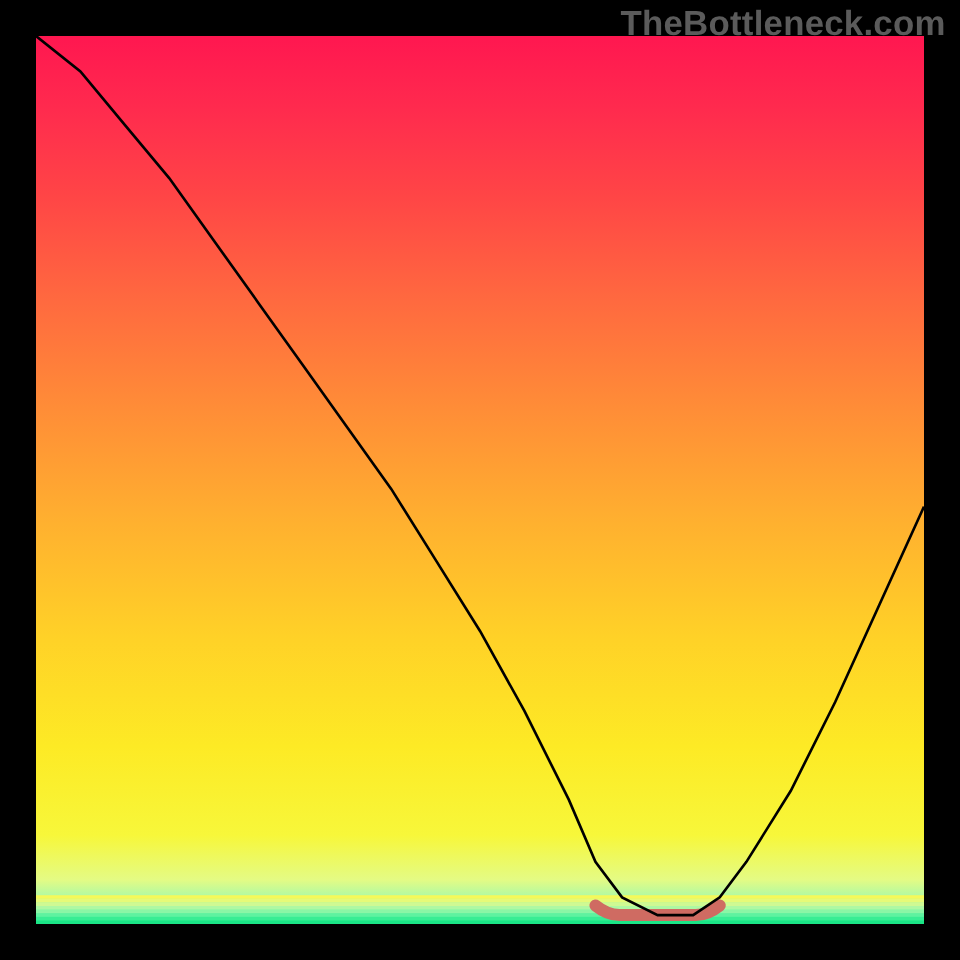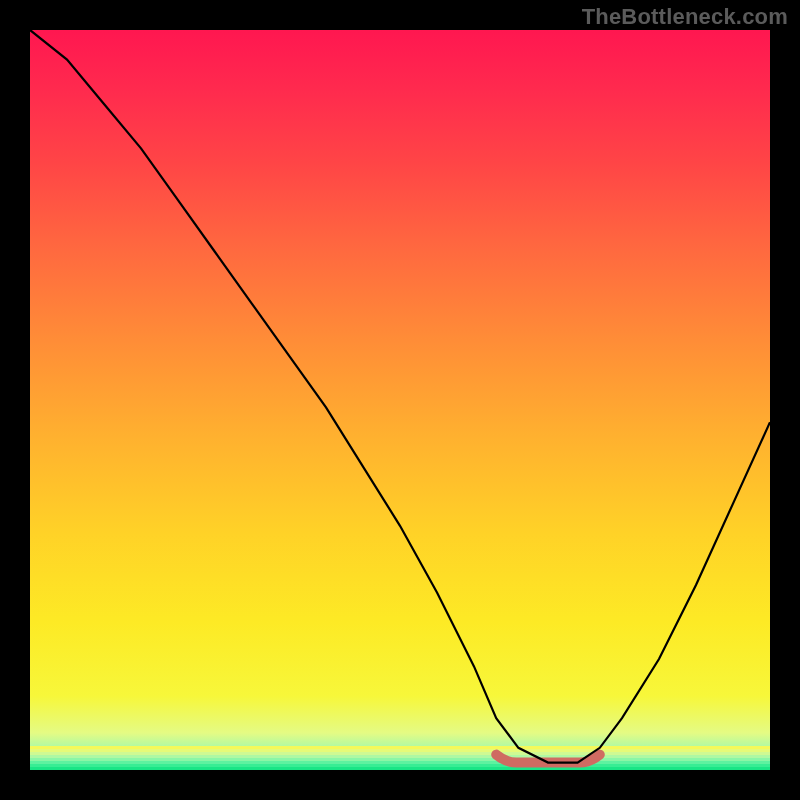--- a/index.html
+++ b/index.html
@@ -15,21 +15,21 @@
     position: relative;
     width: 800px;
     height: 800px;
     background: #000;
   }
   .watermark {
     position: absolute;
     top: 4px;
     right: 12px;
     color: #5b5b5b;
-    font-size: 22px;
+    font-size: 29px;
     font-weight: 600;
     letter-spacing: 0.2px;
     z-index: 3;
     margin-left: 42px;
   }
   .plot-area {
     position: absolute;
     left: 30px;
     top: 30px;
     width: 740px;

